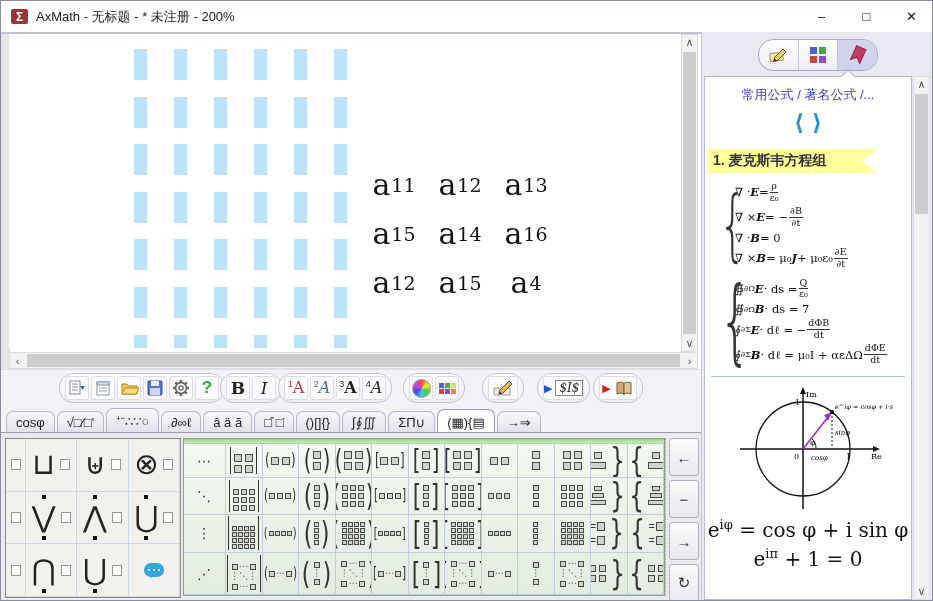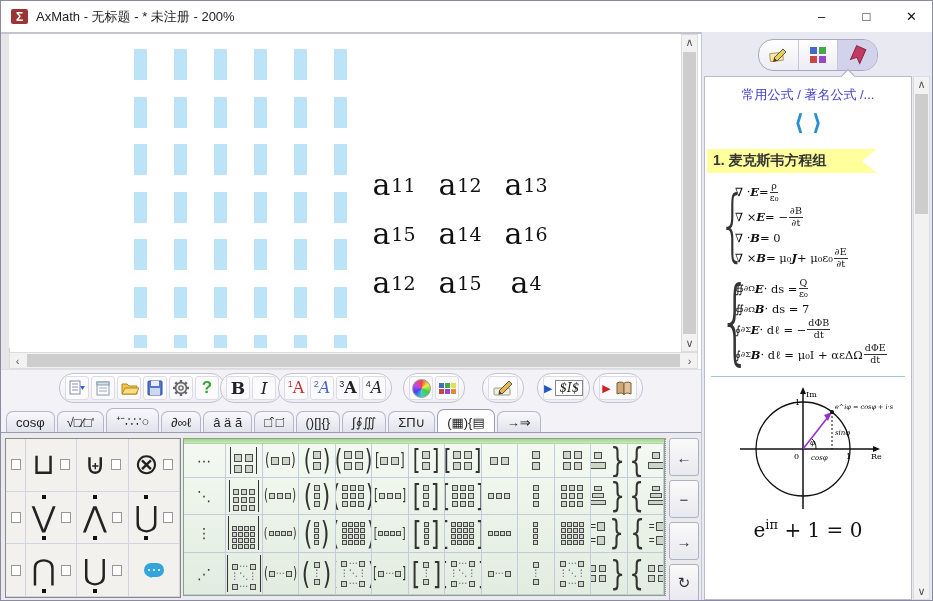--- a/index.html
+++ b/index.html
@@ -1214,20 +1214,21 @@
       <text x="143" y="78" font-size="8">Re</text>
       <text x="66" y="78" font-size="8">0</text>
       <text x="67" y="24" font-size="8">1</text>
       <text x="118" y="78" font-size="8">1</text>
       <text x="82" y="64" font-size="7.5" font-style="italic">φ</text>
       <text x="107" y="54" font-size="7" font-style="italic">sinφ</text>
       <text x="83" y="79" font-size="7" font-style="italic">cosφ</text>
       <text x="107" y="28" font-size="6.5" font-style="italic">e^iφ = cosφ + i·sinφ</text>
     </svg>
 
+    <div class="bigeq"><span>e</span><sup>iφ</sup><span> = cos φ + i sin φ</span></div>
     <div class="bigeq"><span>e</span><sup>iπ</sup><span> + 1 = 0</span></div>
   </div>
 
   <div id="sidescroll">
     <div class="arr a-up">∧</div>
     <div class="thumb"></div>
     <div class="arr a-dn">∨</div>
   </div>
 </div>
 

